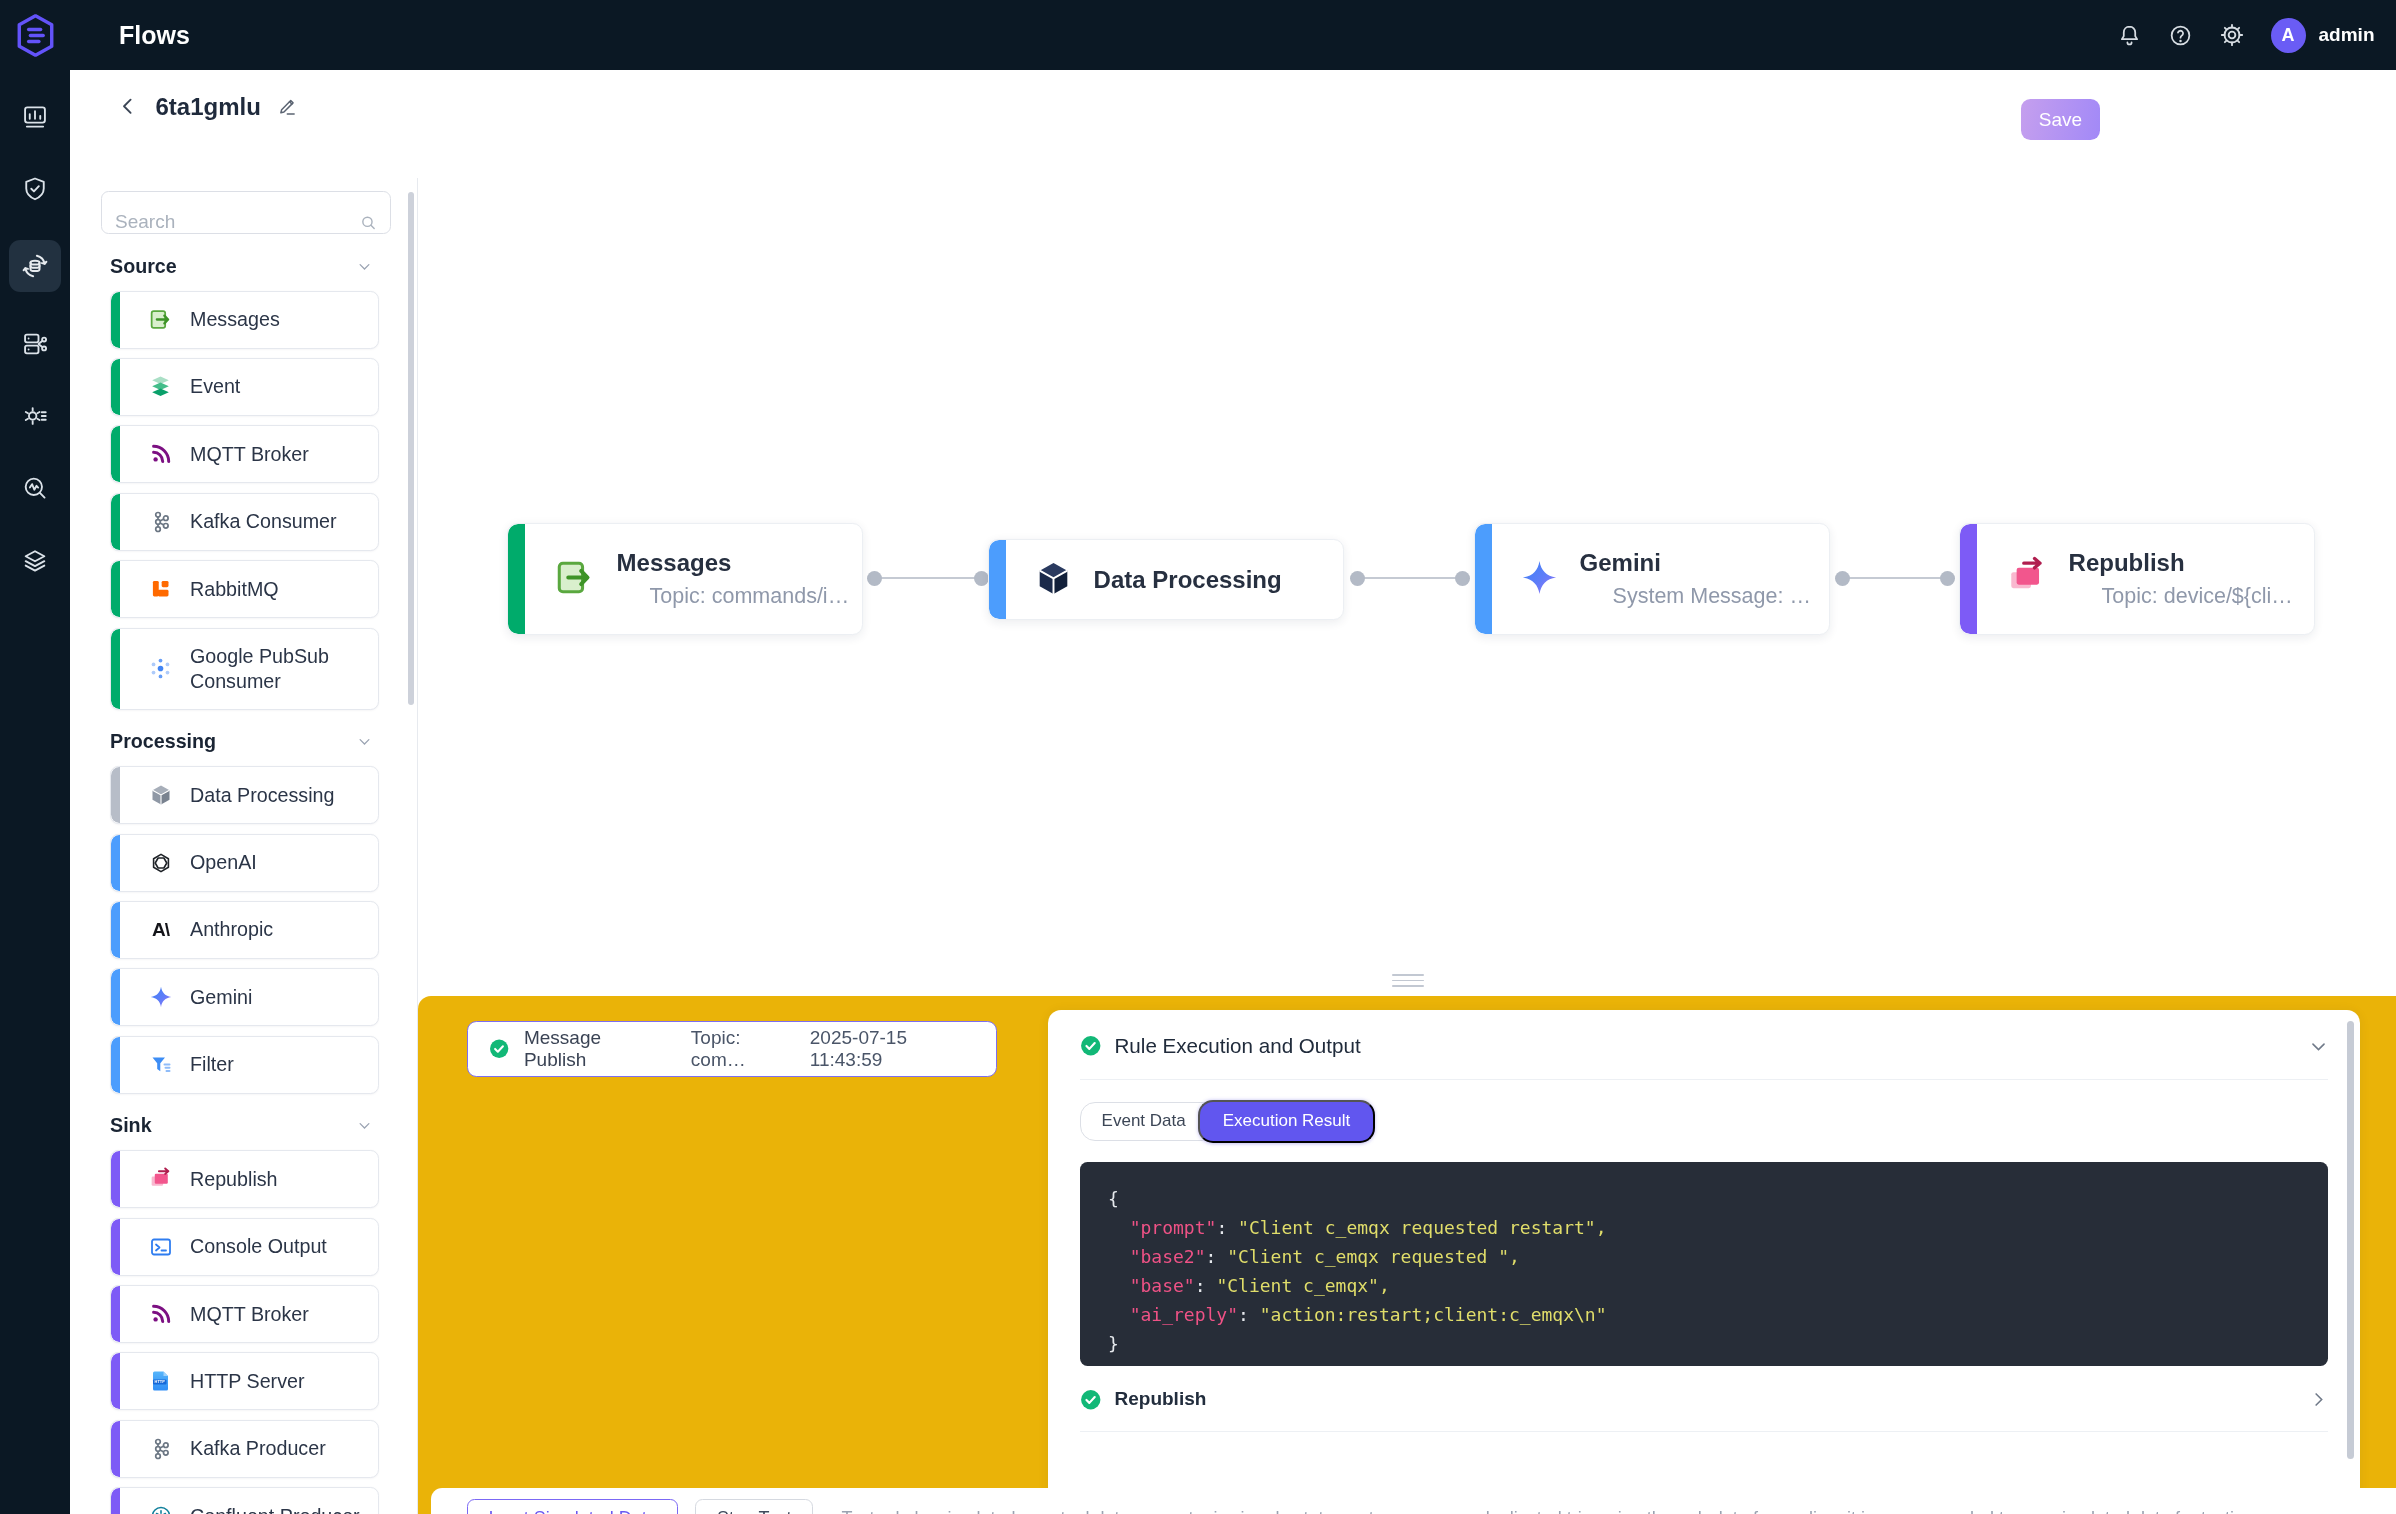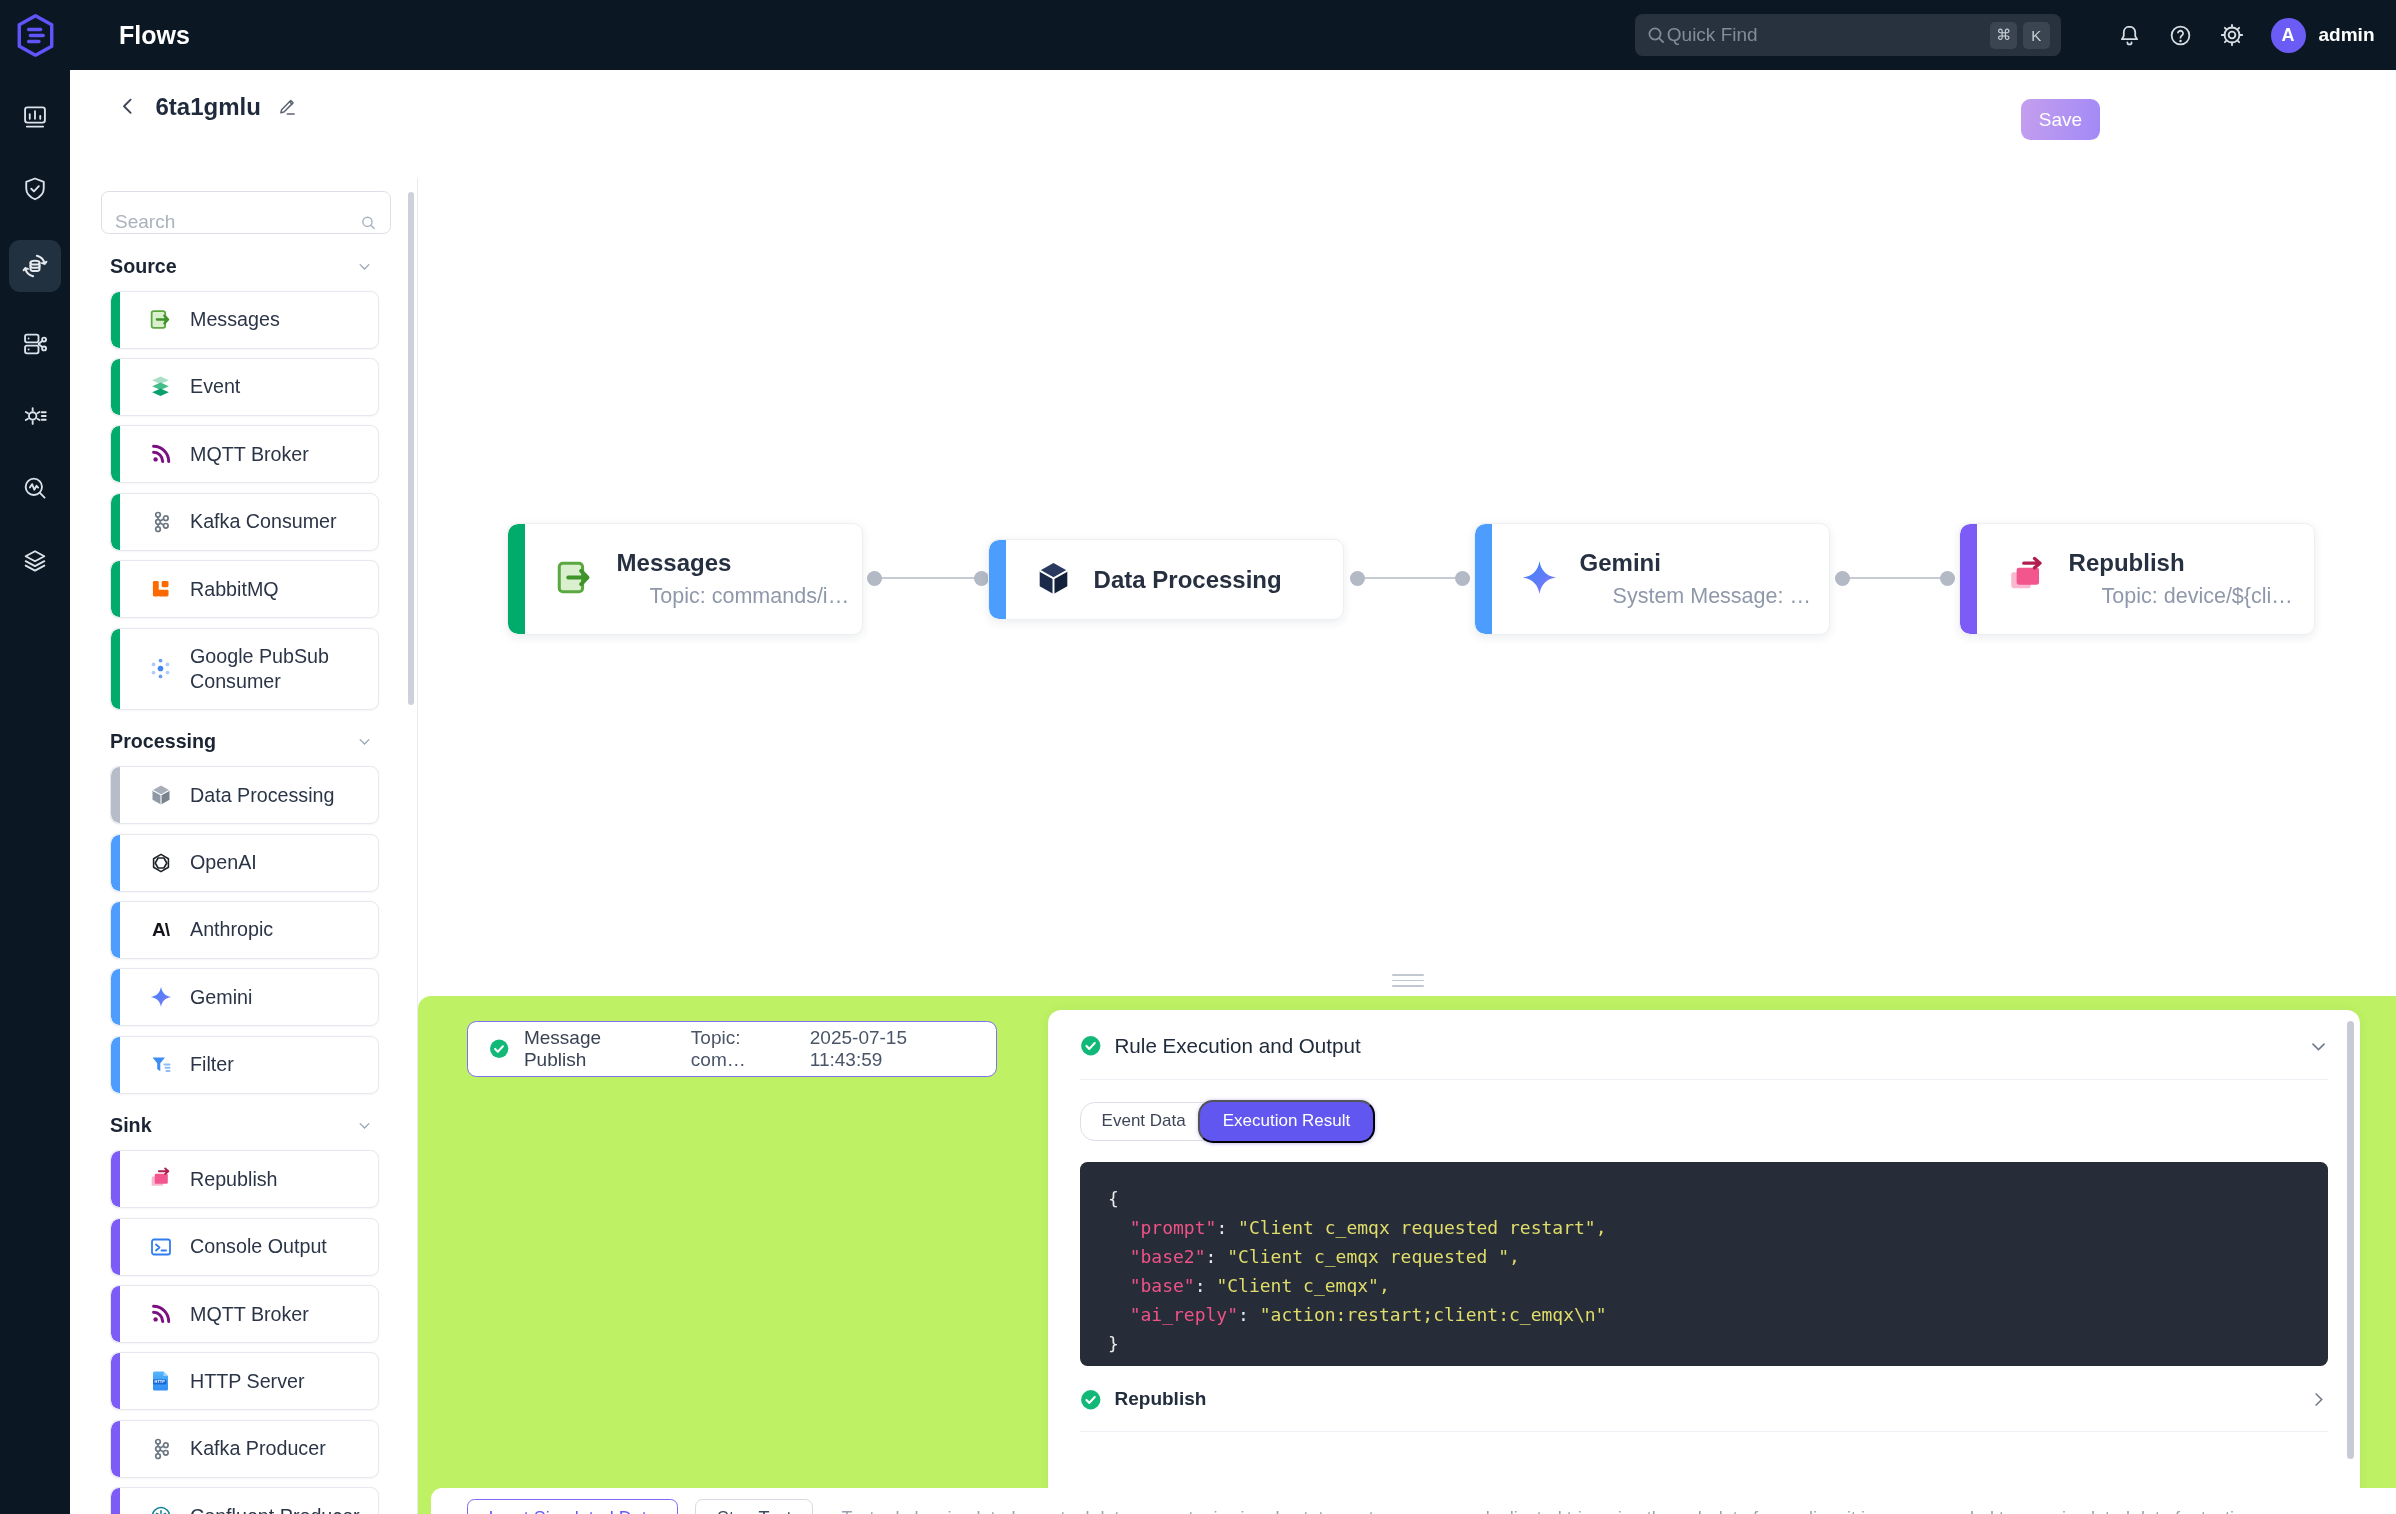--- a/index.html
+++ b/index.html
@@ -77,21 +77,21 @@
     padding-left:45px; gap:20.6px; overflow:hidden; }
   .nbar { position:absolute; left:0; top:0; bottom:0; width:17px; border-radius:10.3px 0 0 10.3px; }
   .ntitle { font-size:24px; font-weight:bold; color:#273040; }
   .nsub { font-size:21.5px; color:#8f98aa; margin-top:7.5px;margin-left:33px; }
   .handle { position:absolute; left:974px; top:796px; width:32px; display:flex;
     flex-direction:column; gap:3.7px; }
   .handle i { height:1.9px; background:#c2c8d2; border-radius:0.9px; }
 
   
   .bottom { position:absolute; left:418px; top:996px; width:1979px; height:518px;
-    background:#bef264; border-top-left-radius:13px; z-index:15; }
+    background:#eab308; border-top-left-radius:13px; z-index:15; }
   .event-card { position:absolute; left:49px; top:25px; width:530px; height:56px; background:#fff;
     border:1.9px solid #7d6ef2; border-radius:9.4px; display:flex; align-items:center;
     padding:0 20.6px; gap:15px; }
   .ev-label { font-size:19px; color:#3a4354; margin-right:15px; }
   .ev-topic { font-size:19px; color:#4a5568; }
   .ev-time { font-size:19px; color:#4a5568; margin-left:auto; }
   .result-card { position:absolute; left:630px; top:14px; width:1312px; height:497px; background:#fff;
     border-radius:13px; box-shadow:0 1.9px 11.2px rgba(30,40,70,.07); padding:24px 32px 0 32px; }
   .rc-head { display:flex; align-items:center; gap:13px; }
   .rc-title { font-size:20.6px; font-weight:normal; color:#202b3b; }
@@ -144,29 +144,20 @@
     <svg width="41" height="45" viewBox="0 0 48 52" fill="none" stroke="#6353fa" stroke-width="4" stroke-linecap="round" stroke-linejoin="round">
       <path d="M24 3 L43 13.5 V38.5 L24 49 L5 38.5 V13.5 Z" rx="4"></path>
       <line x1="16" y1="19" x2="30" y2="19"></line>
       <line x1="18" y1="26" x2="33" y2="26"></line>
       <line x1="16" y1="33" x2="28" y2="33"></line>
     </svg>
   </div>
   <div class="app-title">Flows</div>
 
 
-  <div class="quickfind">
-    <svg width="20.6" height="20.6" viewBox="0 0 24 24" fill="none" stroke="#828c98" stroke-width="2">
-        <circle cx="10.5" cy="10.5" r="6.5"></circle>
-        <path d="M15.5 15.5 L20 20" stroke-linecap="round"></path>
-      </svg>
-    <input placeholder="Quick Find" style="">
-    <span class="kbd">⌘</span>
-    <span class="kbd">K</span>
-  </div>
 
   <div class="top-icons">
     <svg width="25" height="25" viewBox="0 0 24 24" fill="none" stroke="#d7dde3" stroke-width="1.7" stroke-linecap="round" stroke-linejoin="round">
       <path d="M12 3.5c-3.3 0-5.5 2.4-5.5 5.5v3.6l-1.8 2.9h14.6l-1.8-2.9V9c0-3.1-2.2-5.5-5.5-5.5z"></path>
         <path d="M10 18.6a2 2 0 0 0 4 0"></path>
       </svg>
     <svg width="25" height="25" viewBox="0 0 24 24" fill="none" stroke="#d7dde3" stroke-width="1.7" stroke-linecap="round">
       <circle cx="12" cy="12" r="8.5"></circle>
         <path d="M9.6 9.2a2.5 2.5 0 1 1 3.5 3c-.8.5-1.1 1-1.1 1.9"></path>
         <path d="M12 17.2h.01" stroke-width="2.4"></path>

